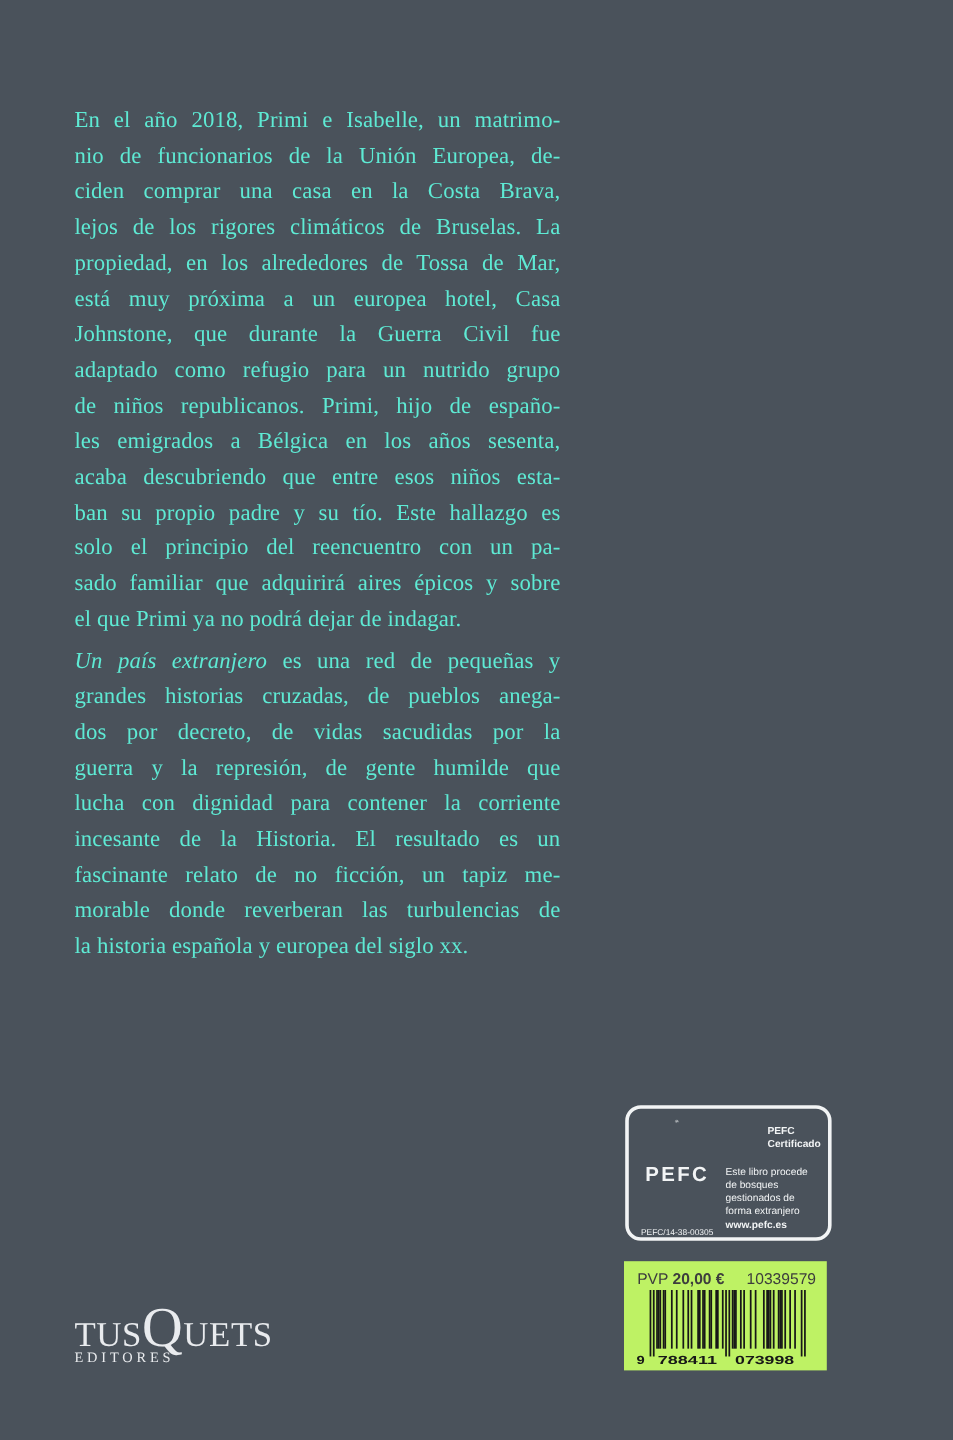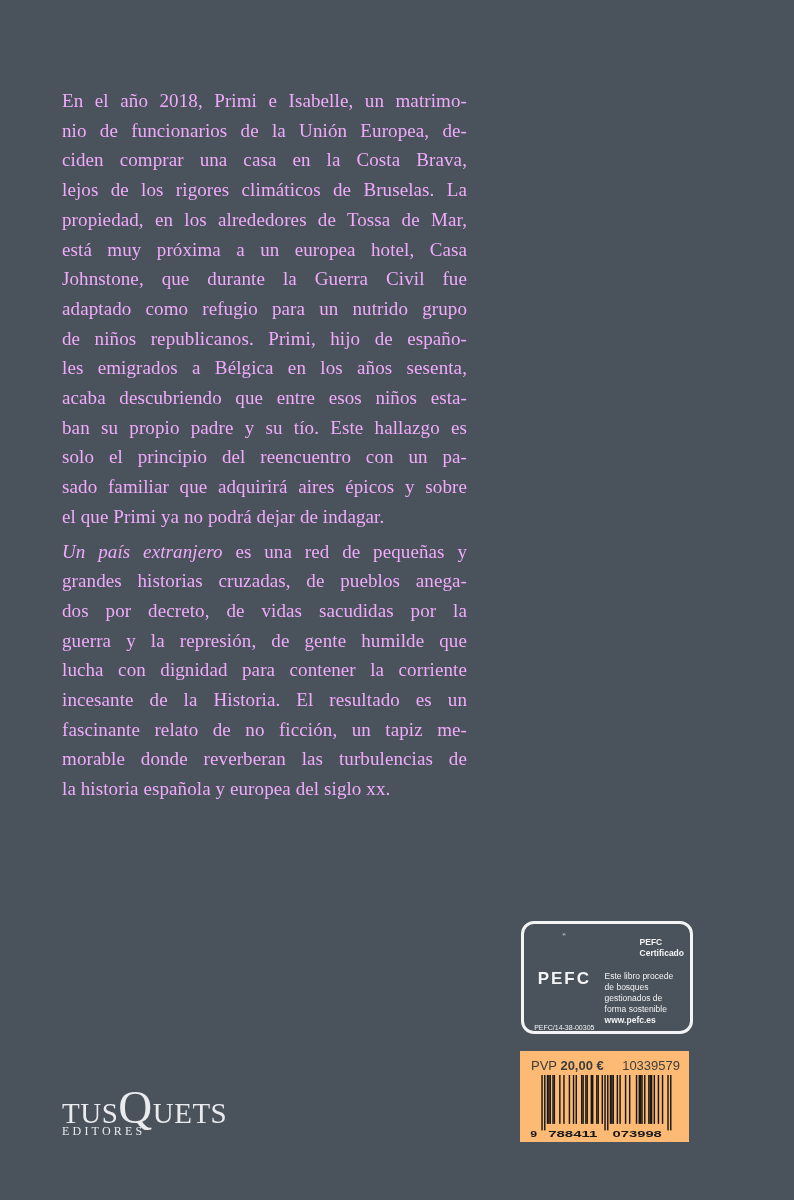--- a/index.html
+++ b/index.html
@@ -2,21 +2,21 @@
 <html><head>
 <meta charset="utf-8">
 <style>
   html,body{margin:0;padding:0;}
   body{width:794px;height:1200px;background:#4a525b;position:relative;overflow:hidden;
        font-family:"Liberation Serif",serif;}
   .cover{position:absolute;inset:0;}
 
   
   .synopsis{position:absolute;left:62px;top:86px;width:405px;
-            font:19px/29.7px "Liberation Serif",serif;color:#f0abfc;
+            font:19px/29.7px "Liberation Serif",serif;color:#5eead4;
             letter-spacing:.1px;}
   .para + .para{margin-top:5px;}
   .line{text-align:justify;text-align-last:justify;}
   .line.last{text-align-last:left;}
   .line i{font-style:italic;}
 
   
   .pefc-box{position:absolute;left:521px;top:921px;width:172px;height:113px;
             box-sizing:border-box;border:3px solid #f2f4f5;border-radius:13px;
             display:flex;color:#f2f4f5;font-family:"Liberation Sans",sans-serif;}
@@ -25,21 +25,21 @@
   .pefc-logo{display:block;}
   .pefc-word{font-weight:bold;font-size:17px;letter-spacing:2px;margin-top:1px;}
   .pefc-code{font-size:7px;margin-top:3px;white-space:nowrap;}
   .pefc-right{flex:1;display:flex;flex-direction:column;box-sizing:border-box;
               padding:13px 6px 12px 0;font-size:8.5px;line-height:11px;}
   .pefc-cert{font-weight:bold;margin-bottom:12px;margin-left:35px;}
   .pefc-web{font-weight:bold;margin-top:auto;}
 
   
   .price-label{position:absolute;left:520px;top:1051px;width:169px;height:91px;
-               background:#fdba74;color:#3d3d3d;
+               background:#bef264;color:#3d3d3d;
                font-family:"Liberation Sans",sans-serif;box-sizing:border-box;}
   .price-row{display:flex;justify-content:space-between;align-items:baseline;
              padding:7px 9px 1px 11px;font-size:13px;}
   .price-row b{font-weight:bold;}
   .barcode{display:block;margin:1px auto 0;width:152px;height:63px;fill:#171717;}
   .barcode text{font:bold 9px "Liberation Sans",sans-serif;fill:#171717;}
 
   
   .publisher{position:absolute;left:62px;top:1084px;color:#e9ebee;}
   .pub-name{display:flex;align-items:baseline;line-height:1;justify-content:flex-end;}
@@ -96,21 +96,21 @@
           <rect x="19.5" y="27" width="4" height="13"></rect>
           <polygon points="37.5,9 46,28 29,28"></polygon>
           <rect x="35.5" y="28" width="4" height="11"></rect>
         </g>
       </svg>
       <div class="pefc-word">PEFC</div>
       <div class="pefc-code">PEFC/14-38-00305</div>
     </div>
     <div class="pefc-right">
       <div class="pefc-cert">PEFC Certificado</div>
-      <div class="pefc-claim">Este libro procede de bosques gestionados de forma sostenible</div>
+      <div class="pefc-claim">Este libro procede de bosques gestionados de forma extranjero</div>
       <div class="pefc-web">www.pefc.es</div>
     </div>
   </div>
 
   <div class="price-label">
     <div class="price-row">
       <div>
         <span>PVP</span>
         <b>20,00 €</b>
       </div>

